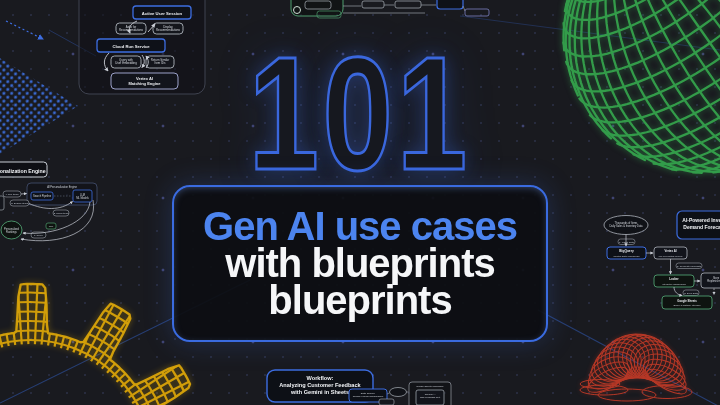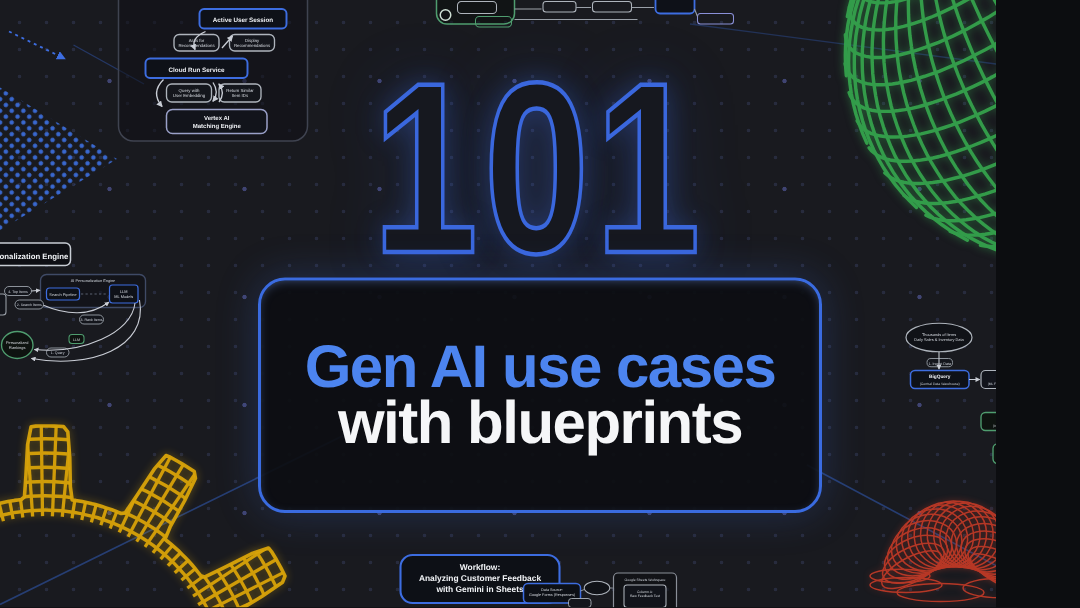--- a/index.html
+++ b/index.html
@@ -1,17 +1,17 @@
 <!DOCTYPE html>
 <html><head>
 <meta charset="utf-8">
 <style>
   html,body{margin:0;padding:0;background:#0c0d10;}
   .stage{
-    position:relative;width:664px;height:405px;overflow:hidden;
+    position:relative;width:720px;height:405px;overflow:hidden;
     font-family:"Liberation Sans","DejaVu Sans",sans-serif;
     background-color:#191a1f;
     background-image:
       radial-gradient(circle, rgba(64,72,112,.38) 1px, transparent 1.4px),
       radial-gradient(circle, rgba(110,120,215,.45) 1.2px, transparent 1.7px);
     background-size:18px 18px, 90px 72px;
     background-position:4px 6px, 28px 18px;
   }
   svg{position:absolute;left:0;top:0;width:720px;height:405px;}
   svg text{text-anchor:middle;font-family:"Liberation Sans","DejaVu Sans",sans-serif;}
@@ -361,15 +361,16 @@
     </g>
   </svg>
 
   <div class="hero-number">
     <div class="digits">101</div>
   </div>
 
   <div class="hero-card">
     <div class="l1">Gen AI use cases</div>
     <div class="l2">with blueprints</div>
+    <div class="l2">blueprints</div>
   </div>
 
 </div>
 
 </body></html>

